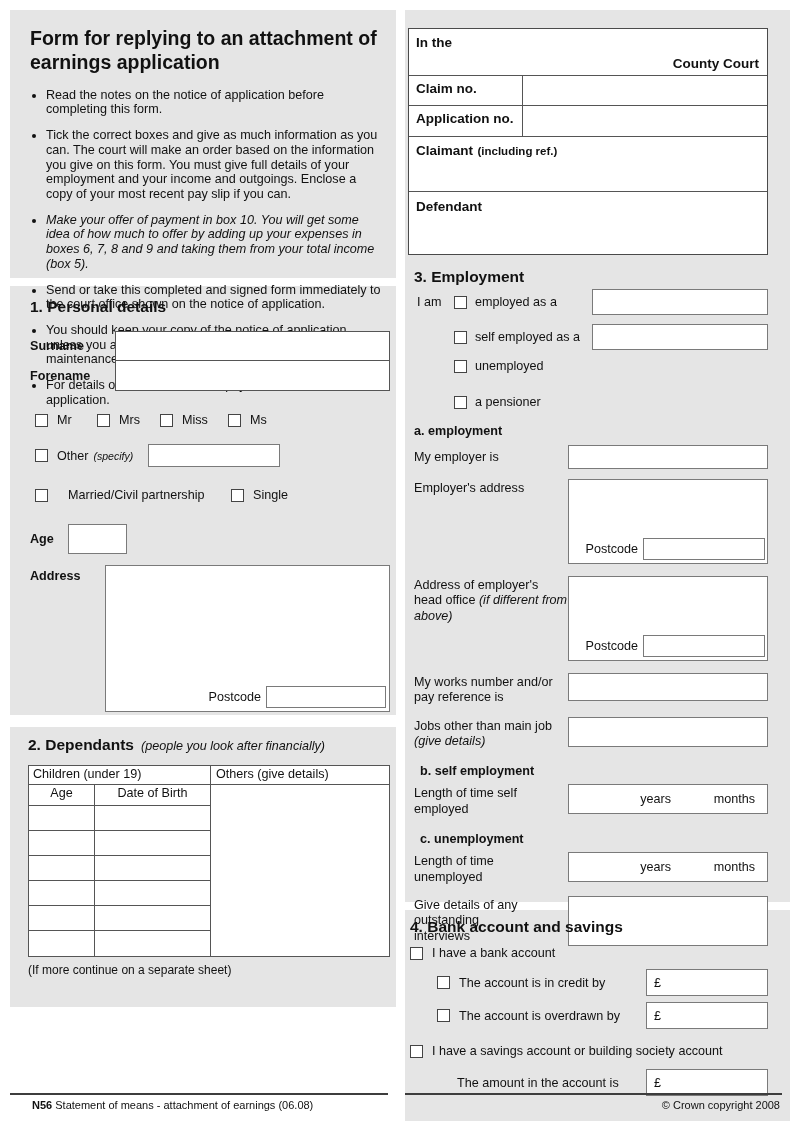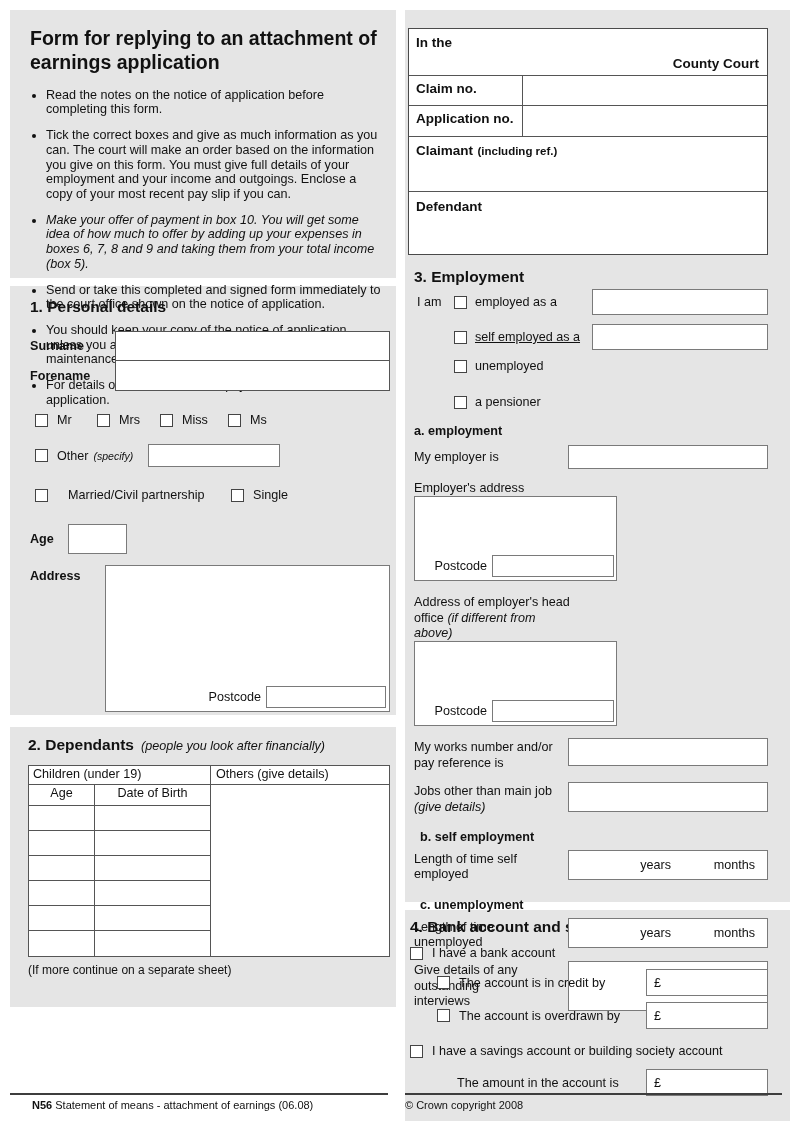--- a/index.html
+++ b/index.html
@@ -93,34 +93,34 @@
   .cbold { font-size:13.5px; font-weight:bold; }
   .cnote { font-size:11.5px; font-weight:bold; }
 
   .emp-h2 { margin:13px 0 3px 6px; }
   .iam-rows { margin-left:9px; }
   .iam-row { display:flex; align-items:center; }
   .iam-lab { width:37px; font-size:12.6px; }
   .iam-row .opt { font-size:12.6px; margin-left:8px; flex:1; }
   .opt-input { width:176px; height:26px; }
   .r1 { margin-top:2px; }
-  .r2 { margin-top:9px;text-decoration:underline; }
+  .r2 { margin-top:9px; }
   .r3 { margin-top:9px; }
   .r4 { margin-top:22px; }
   .sub-a { margin:15px 0 7px 6px; }
   .frows { margin-left:6px; }
   .frow { display:flex; }
   .flabel { width:156px; font-size:12.6px; padding-top:2px; line-height:1.22; }
   .ffield { width:203px; }
   .f-employer  { margin-bottom:10px; align-items:center; }
   .f-employer .ffield { height:24px; }
   .bigbox { height:85px; position:relative; }
   .bigbox .pc-row { right:2px; bottom:3px; }
   .bigbox .pc-input { width:122px; }
-  .f-addr { margin-bottom:12px;flex-direction:column; }
+  .f-addr { margin-bottom:12px; }
   .f-works { margin-bottom:11px; }
   .f-works .ffield { height:28px; }
   .f-jobs { margin-bottom:15px; }
   .f-jobs .ffield { height:30px; }
   .sub-b { margin:0 0 6px 6px; }
   .f-len { margin-bottom:15px; }
   .ym-box { height:30px; position:relative; }
   .ym-box .ym-y { position:absolute; left:36%; top:7px; font-size:12.6px; }
   .ym-box .ym-m { position:absolute; right:12px; top:7px; font-size:12.6px; }
   .sub-c { margin:0 0 6px 6px; }
@@ -136,21 +136,21 @@
   .bk-main { margin-bottom:9px; }
   .bk-ind { margin-left:27px; margin-bottom:6px; }
   .bk-ind2 { margin-left:27px; margin-bottom:15px; }
   .bk-sav { margin-bottom:11px; }
   .bk-amt { margin-left:47px; }
   .pound-box { width:122px; height:27px; margin-left:auto; display:flex; align-items:center; padding-left:7px; font-size:12.6px; }
 
   
   .col-footer { position:absolute; top:1083px; left:0; right:8px; border-top:2.5px solid #3d3d3d; padding-top:4px; font-size:11px; }
   .col-footer.fl { padding-left:22px; }
-  .col-footer.fr { text-align:left; padding-right:2px; }
+  .col-footer.fr { text-align:right; padding-right:2px; }
   .fcode { font-weight:bold; }
 </style>
 </head>
 <body>
 
 <div class="col col-left">
 
   <section class="panel panel-intro">
     <h1>Form for replying to an attachment of earnings application</h1>
     <ul class="bullets">

